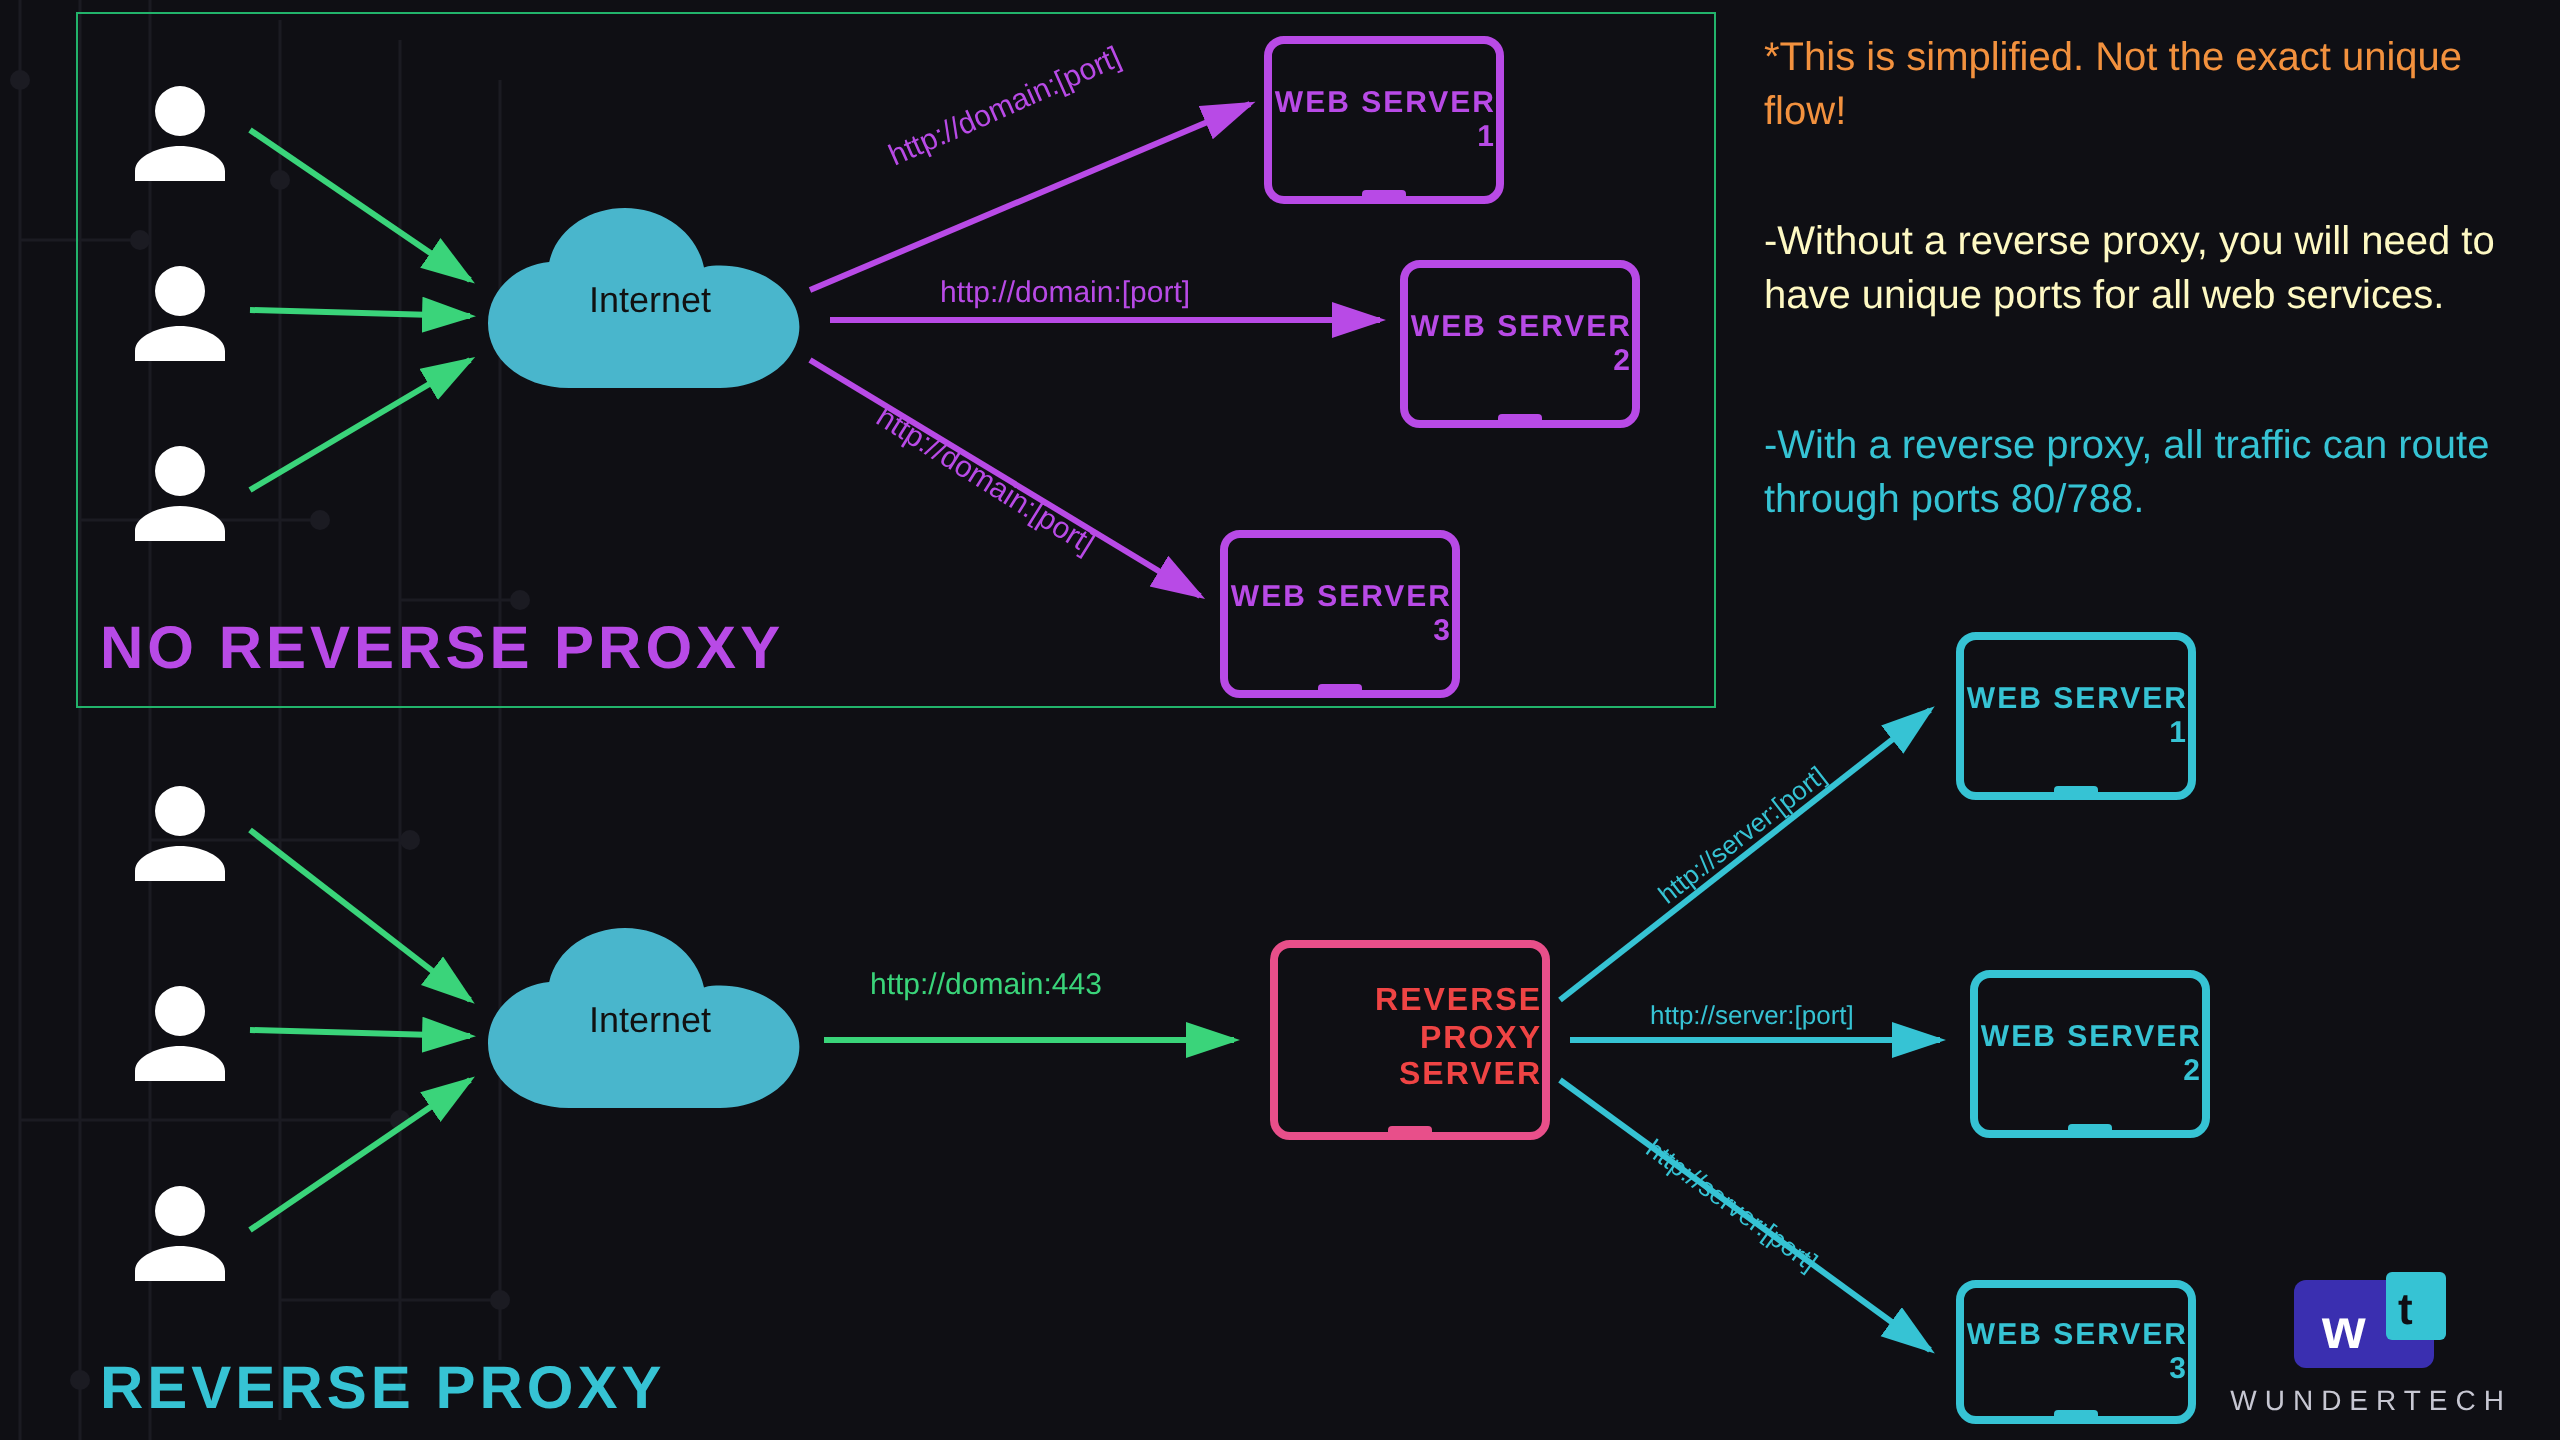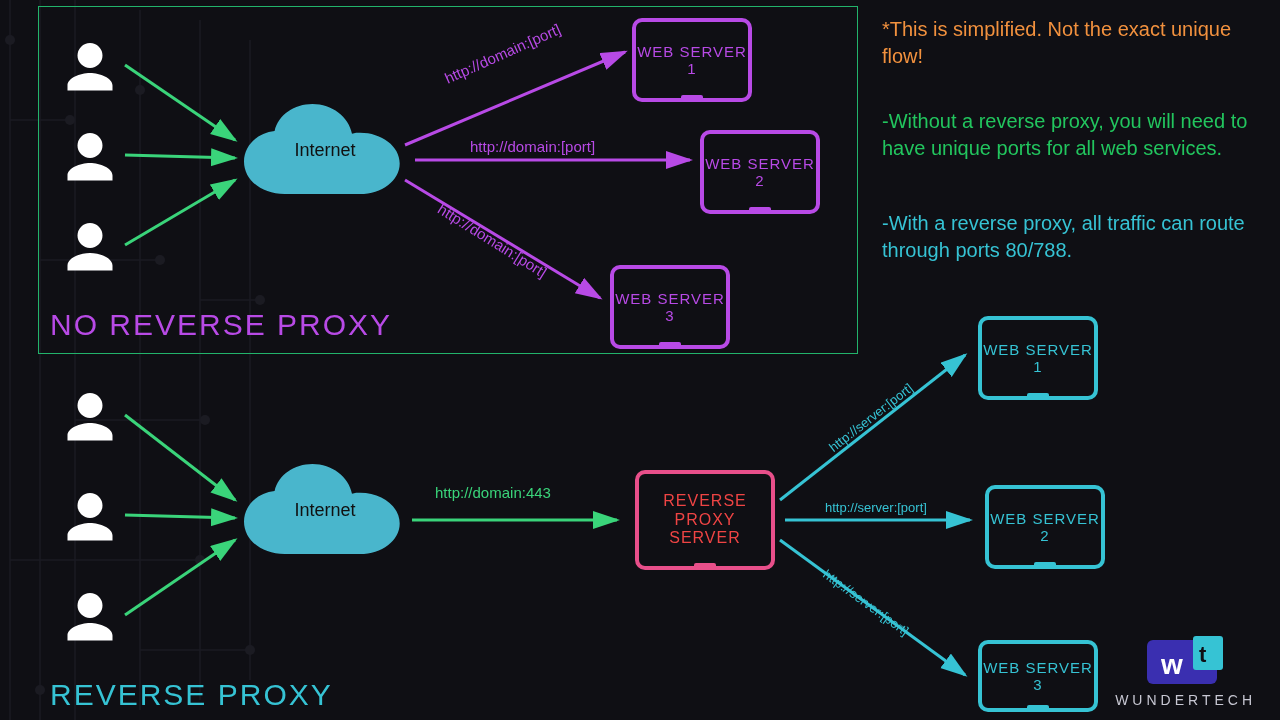--- a/index.html
+++ b/index.html
@@ -1,33 +1,33 @@
 <!DOCTYPE html>
 <html><head>
 <meta charset="utf-8">
 <style>
   html,body{margin:0;padding:0;width:1280px;height:720px;background:#0f0f14;color:#fff;font-family:"Gill Sans","Gill Sans MT","Segoe UI",Arial,sans-serif;overflow:hidden;position:relative}
   svg.bgcircuit{position:absolute;left:0;top:0;opacity:.28}
   .stage{position:relative;width:1280px;height:720px}
   .box-outline{position:absolute;border:1px solid #22b36b;box-sizing:border-box}
-  .title{position:absolute;font-weight:400;letter-spacing:2px;font-size:30px}
+  .title{position:absolute;font-weight:700;letter-spacing:2px;font-size:30px}
   .title.purple{color:#b84ae6}
   .title.cyan{color:#36c3d4}
   .user-icon{position:absolute;width:60px;height:60px}
   .user-icon svg{width:60px;height:60px}
   .cloud{position:absolute;width:180px;height:120px}
   .cloud svg{width:100%;height:100%}
   .cloud-label{position:absolute;width:180px;text-align:center;color:#111;font-size:18px;top:42px}
-  .server{position:absolute;width:120px;height:84px;border:4px solid;border-radius:10px;box-sizing:border-box;display:flex;align-items:center;justify-content:center;text-align:center;font-weight:400;font-size:15px;line-height:1.15;letter-spacing:1px}
+  .server{position:absolute;width:120px;height:84px;border:4px solid;border-radius:10px;box-sizing:border-box;display:flex;align-items:center;justify-content:center;text-align:right;font-weight:700;font-size:15px;line-height:1.15;letter-spacing:1px}
   .server .knob{position:absolute;bottom:-4px;left:50%;transform:translateX(-50%);width:22px;height:7px;border-radius:2px}
   .server.purple{border-color:#b84ae6;color:#b84ae6}.server.purple .knob{background:#b84ae6}
   .server.cyan{border-color:#36c3d4;color:#36c3d4}.server.cyan .knob{background:#36c3d4}
   .server.pink{border-color:#e84f8a;color:#ef4444;width:140px;height:100px;font-size:16px}.server.pink .knob{background:#e84f8a}
   .sidetext{position:absolute;font-size:20px;line-height:1.35;max-width:380px}
-  .orange{color:#f2913e}.purple-t{color:#22c55e}.cyan-t{color:#36c3d4}
+  .orange{color:#f2913e}.purple-t{color:#fef9c3}.cyan-t{color:#36c3d4}
   .arrow-label{position:absolute;font-size:15px;white-space:nowrap}
   .arrow-label.purple{color:#b84ae6}
   .arrow-label.green{color:#3ad47a}
   .arrow-label.cyan{color:#36c3d4}
   .brand{position:absolute;right:24px;bottom:12px;text-align:center;color:#c7c7d2;font-size:14px;letter-spacing:4px}
   .brand svg{display:block;margin:0 auto 2px auto}
   svg.floating{position:absolute;overflow:visible}
 </style>
 </head>
 <body>

